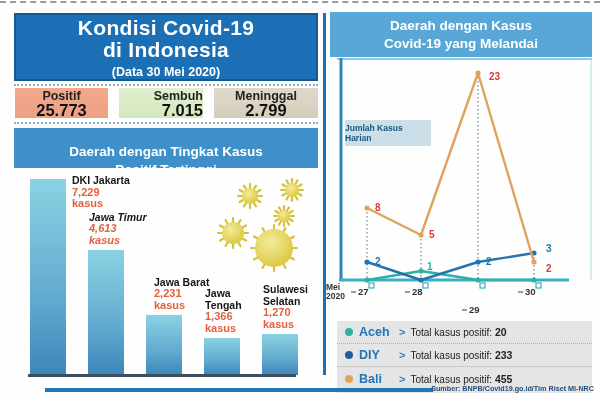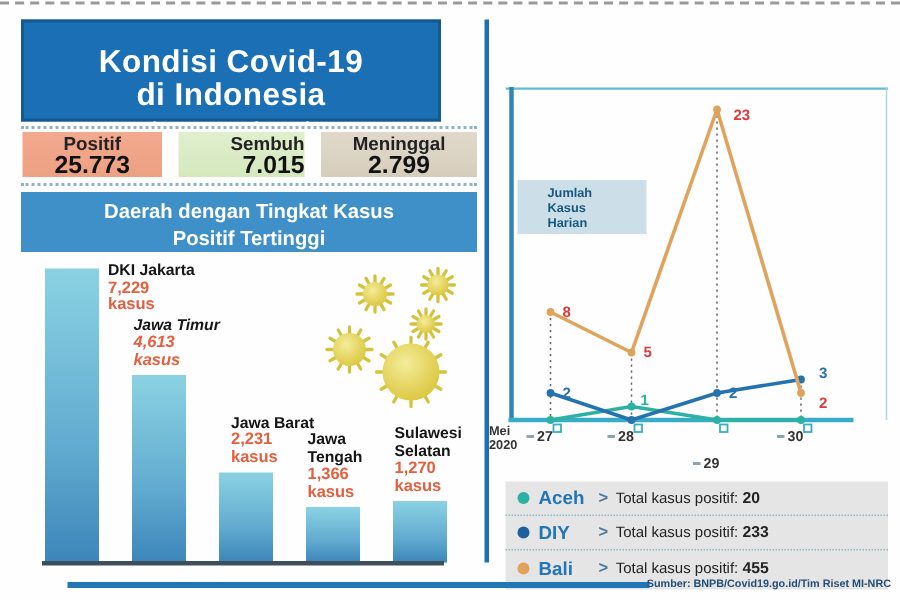--- a/index.html
+++ b/index.html
@@ -2,43 +2,43 @@
 <html><head>
 <meta charset="utf-8">
 <style>
   html,body{margin:0;padding:0;background:#e8e8e8;}
   #canvas{position:relative;width:600px;height:400px;background:#fefefe;overflow:hidden;
     font-family:"Liberation Sans",sans-serif;margin:0 auto;}
   .abs{position:absolute;}
   
   .top-dash{left:0;top:1px;width:600px;border-top:2px dashed #9a9a9a;}
   
-  .title-box{left:14px;top:13px;width:280px;height:68px;background:#1a6fb5;border:2px solid #155990;
-    box-sizing:border-box;color:#fff;text-align:center;padding-top:16px;}
+  .title-box{left:14px;top:13px;width:304px;height:68px;background:#1a6fb5;border:2px solid #155990;
+    box-sizing:border-box;color:#fff;text-align:center;padding-top:2px;}
   .title-l1{font-size:21px;font-weight:800;line-height:22px;letter-spacing:.3px;}
   .title-sub{font-size:12.5px;font-weight:bold;margin-top:4px;}
   .dotline{border-top:2px dotted #8fb2c6;height:0;}
   .stat{top:88px;height:30px;text-align:center;box-sizing:border-box;padding-top:1px;}
   .stat-label{font-size:12.5px;font-weight:bold;color:#222;line-height:14px;}
   .stat-value{font-size:16.5px;font-weight:bold;color:#111;line-height:15px;}
   .section-box{left:14px;top:128px;width:304px;height:40px;background:#3f90c8;color:#fff;
-    text-align:center;font-size:13.5px;font-weight:bold;line-height:18px;padding-top:4px;box-sizing:border-box;}
+    text-align:center;font-size:13.5px;font-weight:bold;line-height:18px;padding-top:15px;box-sizing:border-box;}
   #bar-chart{left:14px;top:168px;width:304px;height:212px;}
   .bar{position:absolute;width:36px;background:linear-gradient(#8ad2e2,#62abd0 60%,#3c86ba);}
   .bar-label{position:absolute;width:64px;line-height:11.5px;}
   .bar-label .nm{font-size:10.5px;font-weight:bold;color:#151515;}
   .bar-label .num,.bar-label .unit{font-size:11px;font-weight:bold;color:#e2603f;}
   .base-line{left:28px;top:374px;width:268px;height:3px;background:#3d4f5c;}
   .divider{left:323px;top:13px;width:3px;height:362px;background:#1a6fb5;}
   
   .rheader{left:330px;top:12px;width:262px;height:45px;background:#58a7d6;color:#fff;text-align:center;
     font-size:13.5px;font-weight:bold;line-height:18px;padding-top:5px;box-sizing:border-box;}
   #line-chart{left:337px;top:58px;width:255px;height:234px;pointer-events:none;}
   .ynote{left:345px;top:120px;width:86px;background:#ccdfe8;color:#17567f;font-size:8.5px;font-weight:bold;
-    line-height:10px;padding:3px 20px;box-sizing:border-box;}
+    line-height:10px;padding:3px 0;box-sizing:border-box;}
   .xprefix{left:326px;top:283px;width:28px;font-size:8.5px;font-weight:bold;color:#333;line-height:9px;text-align:left;}
   #x-labels{left:337px;top:286px;width:255px;height:14px;}
   .xdate{position:absolute;top:0;font-size:9.5px;font-weight:bold;color:#333;white-space:nowrap;}
   .tick{display:inline-block;width:5px;height:2px;background:#8aa4b0;vertical-align:middle;margin-right:2px;}
   #legend{left:337px;top:306px;width:255px;height:72px;background:#e5e5e5;margin-top:15px;}
   .legend-row{height:23px;display:flex;align-items:center;padding-left:8px;box-sizing:border-box;}
   .legend-row.sep{border-bottom:1.5px dotted #93b7c2;}
   .dot{width:8px;height:8px;border-radius:50%;margin-right:6px;flex:0 0 auto;}
   .lname{font-size:12.5px;font-weight:bold;color:#2176b5;width:38px;}
   .larrow{font-size:11px;font-weight:bold;color:#4a7a9b;margin:0 5px 0 2px;}
@@ -193,20 +193,24 @@
         <line x1="78" y1="57" x2="78" y2="53" stroke="#d5c23c" stroke-width="2.2" stroke-linecap="round"></line>
         <line x1="87.5" y1="59.54551732809567" x2="89.5" y2="56.08141571295791" stroke="#d5c23c" stroke-width="2.2" stroke-linecap="round"></line>
         <line x1="94.45448267190433" y1="66.49999999999999" x2="97.91858428704208" y2="64.49999999999999" stroke="#d5c23c" stroke-width="2.2" stroke-linecap="round"></line>
         <circle cx="78" cy="76" r="19" fill="url(#vg)"></circle>
       </g>
     </svg>
   <div class="abs base-line"></div>
 
   <div class="abs divider"></div>
 
+  <div class="abs rheader">
+    <div>Daerah dengan Kasus</div>
+    <div>Covid-19 yang Melandai</div>
+  </div>
 
   <svg class="abs" id="line-chart" width="255" height="234">
       <line x1="0" y1="1" x2="255" y2="1" stroke="#63bcd0" stroke-width="1.5"></line>
       <line x1="254" y1="0" x2="254" y2="222" stroke="#a8d8e3" stroke-width="1"></line>
       <line x1="4" y1="0" x2="4" y2="223" stroke="#2f86b6" stroke-width="3"></line>
       <line x1="30" y1="150" x2="30" y2="222" stroke="#666" stroke-width="1" stroke-dasharray="1.5,2.5"></line>
       <line x1="84" y1="177" x2="84" y2="222" stroke="#666" stroke-width="1" stroke-dasharray="1.5,2.5"></line>
       <line x1="141" y1="15" x2="141" y2="222" stroke="#666" stroke-width="1" stroke-dasharray="1.5,2.5"></line>
       <line x1="197" y1="195" x2="197" y2="222" stroke="#666" stroke-width="1" stroke-dasharray="1.5,2.5"></line>
       <line x1="2" y1="222" x2="232" y2="222" stroke="#38aec6" stroke-width="3"></line>

